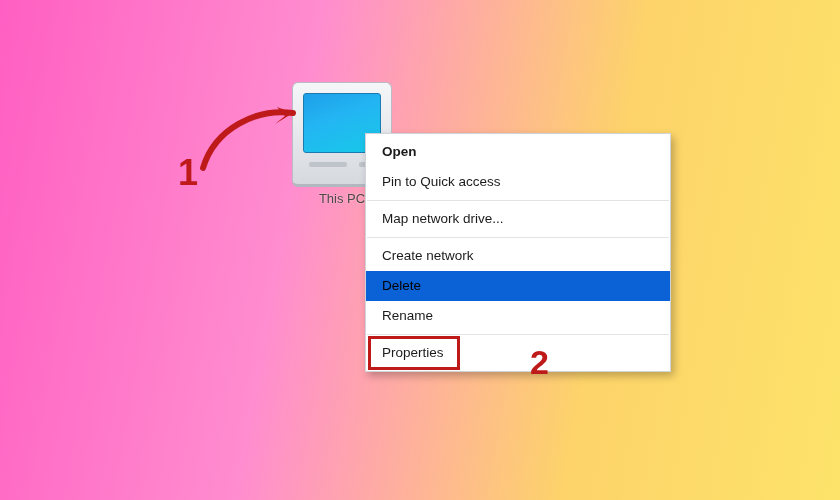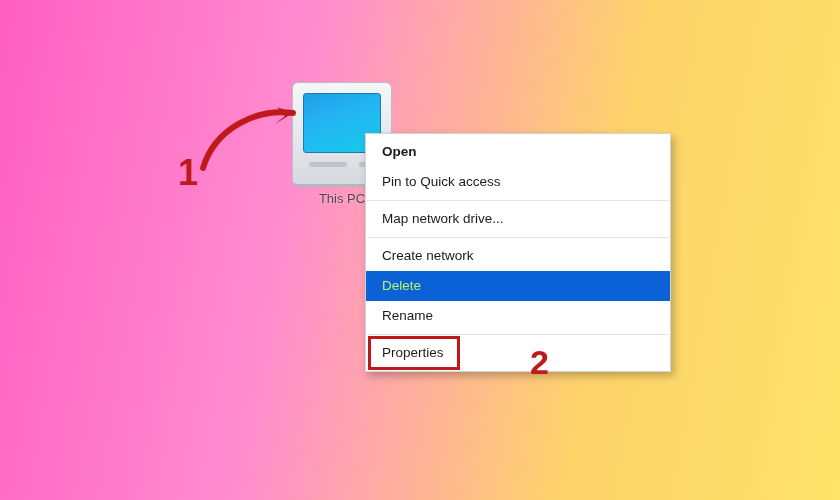--- a/index.html
+++ b/index.html
@@ -96,21 +96,21 @@
 }
 .menu-item {
   padding: 6px 16px;
   line-height: 18px;
   cursor: default;
   white-space: nowrap;
 }
 .menu-item.bold { font-weight: 600; }
 .menu-item.highlight {
   background: #0a62d6;
-  color: #bef264;
+  color: #000000;
 }
 .separator {
   height: 1px;
   background: #e1e3e7;
   margin: 3px 1px;
 }
 
 
 .red-box {
   position: absolute;

